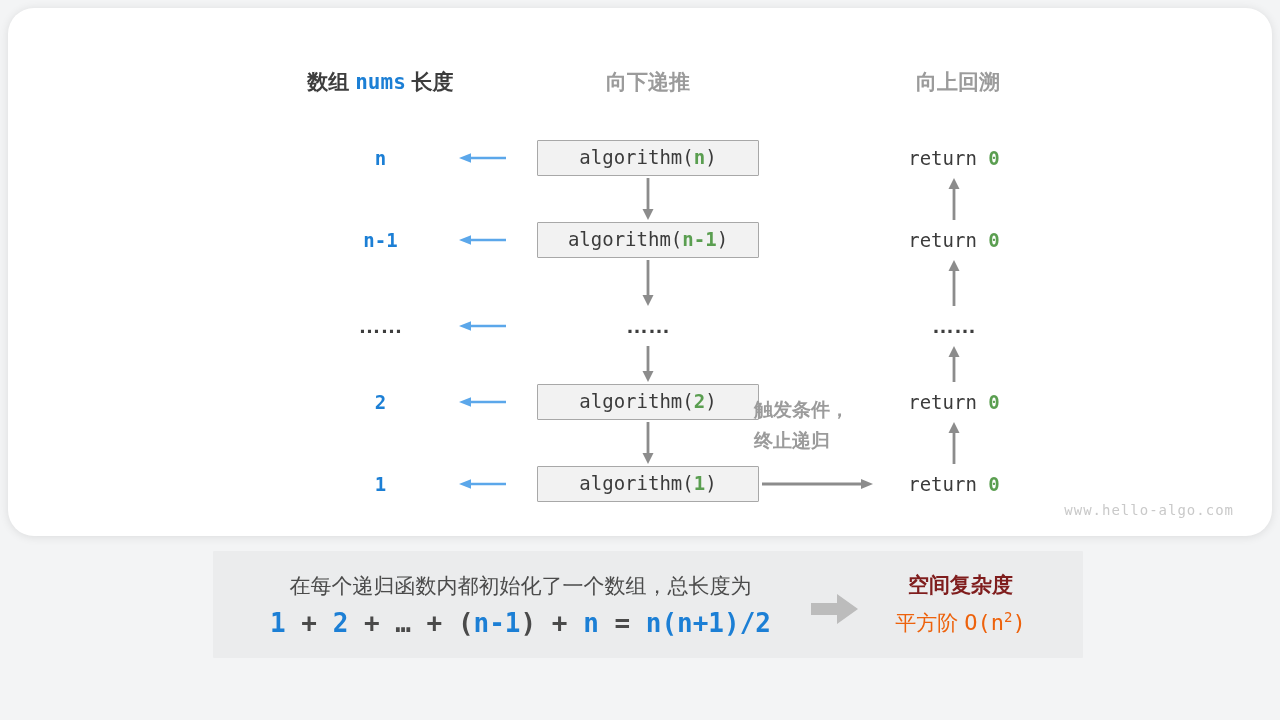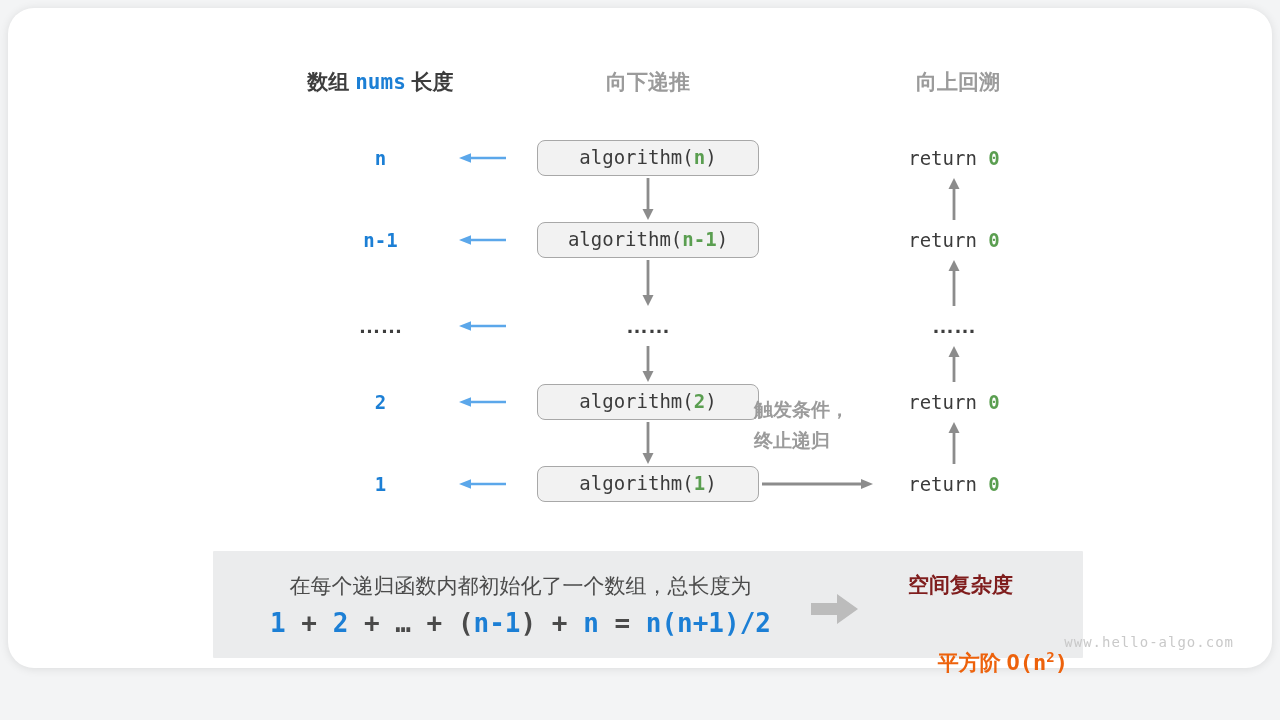--- a/index.html
+++ b/index.html
@@ -4,35 +4,35 @@
 <style>
   html,body{margin:0;padding:0;}
   body{
     width:1280px;height:720px;
     background:#f3f4f5;
     font-family:"Liberation Sans", sans-serif;
     position:relative;
     overflow:hidden;
   }
   .card{
-    position:absolute;left:8px;top:8px;width:1264px;height:660px;
+    position:absolute;left:8px;top:8px;width:1264px;height:528px;
     background:#ffffff;border-radius:26px;
     box-shadow:0 1px 10px rgba(0,0,0,0.10);
   }
   .mono{font-family:"DejaVu Sans Mono", monospace;}
   .hdr{position:absolute;top:60px;height:28px;line-height:28px;text-align:center;
        font-size:21px;font-weight:bold;color:#3d3d3d;white-space:nowrap;}
   .hdr-gray{color:#9b9b9b;}
   .code-blue{color:#1c7fd5;font-family:"DejaVu Sans Mono", monospace;}
   .row{position:absolute;left:0;width:100%;height:36px;}
   .cell-label{position:absolute;left:300px;width:145px;height:36px;line-height:36px;
        text-align:center;font-size:19px;font-weight:bold;color:#1c7fd5;white-space:nowrap;}
   .cell-arrow{position:absolute;left:450px;top:10px;width:50px;height:16px;}
   .cell-box{position:absolute;left:529px;top:0;width:222px;height:36px;box-sizing:border-box;
-       background:#f2f2f2;border:1.5px solid #a8a8a8;border-radius:8px;
+       background:#f2f2f2;border:1.5px solid #a8a8a8;border-radius:1px;
        text-align:center;line-height:33px;font-size:19px;color:#3b3b3b;white-space:nowrap;}
   .cell-ret{position:absolute;left:860px;width:172px;height:36px;line-height:36px;
        text-align:center;font-size:19px;color:#3b3b3b;white-space:nowrap;}
   .arg{color:#5a9e50;font-weight:bold;}
   .retval{color:#5a9e50;font-weight:bold;}
   .dots{font-weight:bold;color:#3d3d3d;font-size:22px;letter-spacing:0px;}
   .mid-dots{position:absolute;left:560px;width:160px;height:36px;line-height:36px;text-align:center;}
   .varrow{position:absolute;width:14px;}
   .annot{position:absolute;left:746px;top:386px;font-size:19px;font-weight:bold;
        color:#9b9b9b;line-height:31px;white-space:nowrap;}
@@ -40,22 +40,22 @@
        background:#ebeced;border-radius:1px;}
   .panel-line1{position:absolute;left:20px;top:21px;width:575px;text-align:center;
        font-size:21px;color:#4b4b4b;white-space:nowrap;}
   .panel-formula{position:absolute;left:10px;top:57px;width:595px;text-align:center;
        font-size:26px;font-weight:bold;white-space:nowrap;
        font-family:"DejaVu Sans Mono", monospace;}
   .tok-blue{color:#1c7fd5;}
   .tok-dark{color:#4a4a4a;}
   .panel-result-title{position:absolute;left:640px;top:20px;width:215px;text-align:center;
        font-size:21px;font-weight:bold;color:#7f1d1d;white-space:nowrap;}
-  .panel-result{position:absolute;left:640px;top:58px;width:215px;text-align:right;
-       font-size:21px;font-weight:bold;color:#ed620c;white-space:nowrap;margin-top:40px;}
+  .panel-result{position:absolute;left:640px;top:58px;width:215px;text-align:center;
+       font-size:21px;font-weight:normal;color:#ed620c;white-space:nowrap;}
   .panel-result .mono{font-size:22px;}
   .panel-result sup{font-size:14px;}
   .block-arrow{position:absolute;left:598px;top:41px;}
   .watermark{position:absolute;right:38px;bottom:18px;font-size:14px;color:#c9c9c9;
        font-family:"DejaVu Sans Mono", monospace;letter-spacing:1px;}
 </style>
 </head>
 <body>
 
 <div class="card">

